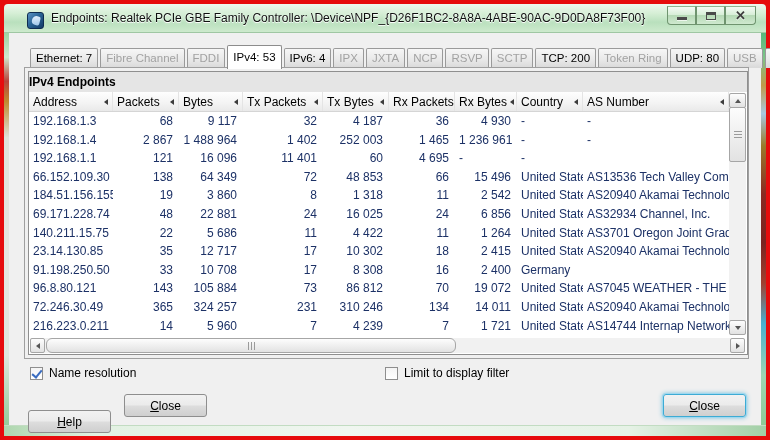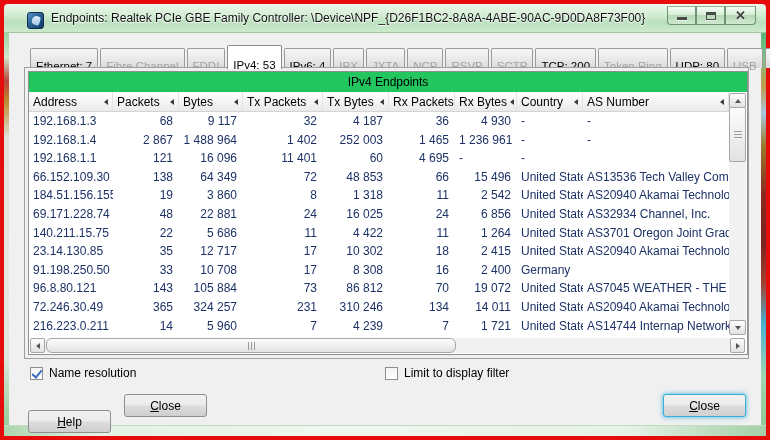--- a/index.html
+++ b/index.html
@@ -40,34 +40,34 @@
   .glyph-restore { width:10px; height:8px; border:1px solid #4a4a4a; border-top-width:3px;
     box-shadow:0 1px 0 rgba(255,255,255,.6); background:transparent; }
   .glyph-close { color:#3e3e3e; font-size:13px; font-weight:bold; text-shadow:0 1px 0 rgba(255,255,255,.7); line-height:17px; }
 
   
   .dialog { position:absolute; left:9px; top:33px; width:752px; height:392px; background:#f0f0f0; }
 
   
   .tabs { position:absolute; left:21px; top:11px; right:6px; height:24px;
     display:flex; align-items:flex-end; gap:2px; white-space:nowrap; }
-  .tab { height:20px; line-height:19px; padding:8px 5px; font-size:11.5px;
+  .tab { height:20px; line-height:19px; padding:0 5px; font-size:11.5px;
     background:linear-gradient(180deg,#f6f6f6 0%,#e9e9e9 55%,#d9d9d9 100%);
     border:1px solid #9a9a9a; border-bottom:none; border-radius:2px 2px 0 0; color:#000; }
   .tab.disabled { color:#a2a2a2; }
   .tab.active { height:24px; line-height:23px; background:#fff; border-color:#8c8c8c;
     margin-bottom:-1px; z-index:3; position:relative; }
 
   .notebook { position:absolute; left:15px; right:12px; top:34px; height:292px;
     border:1px solid #9f9f9f; background:#f0f0f0; z-index:1; }
 
   
   .listbox { position:absolute; left:19px; right:13px; top:38px; height:284px;
     border:1px solid #8f8f8f; background:#fff; z-index:2; }
-  .list-title { height:20px; line-height:21px; text-align:center; color:#000; background:#22c55e; }
+  .list-title { height:20px; line-height:21px; text-align:left; color:#000; background:#e5e5e5;font-weight:bold; }
 
   .grid { display:grid; grid-template-columns:84px 66px 64px 80px 66px 66px 62px 66px minmax(0,1fr); }
   .list-header { position:absolute; top:20px; left:0; width:700px; height:20px;
     background:linear-gradient(180deg,#fefefe 0%,#f3f3f3 60%,#e9e9e9 100%);
     border-bottom:1px solid #d5d5d5; }
   .th { display:flex; justify-content:space-between; align-items:center; padding:0 4px;
     border-right:1px solid #e4e4e4; height:19px; color:#000; white-space:nowrap; overflow:hidden; }
   .sort-arrow { width:0; height:0; border-top:3.5px solid transparent; border-bottom:3.5px solid transparent;
     border-right:4.5px solid #3c3c3c; margin-left:3px; flex:none; }
 

